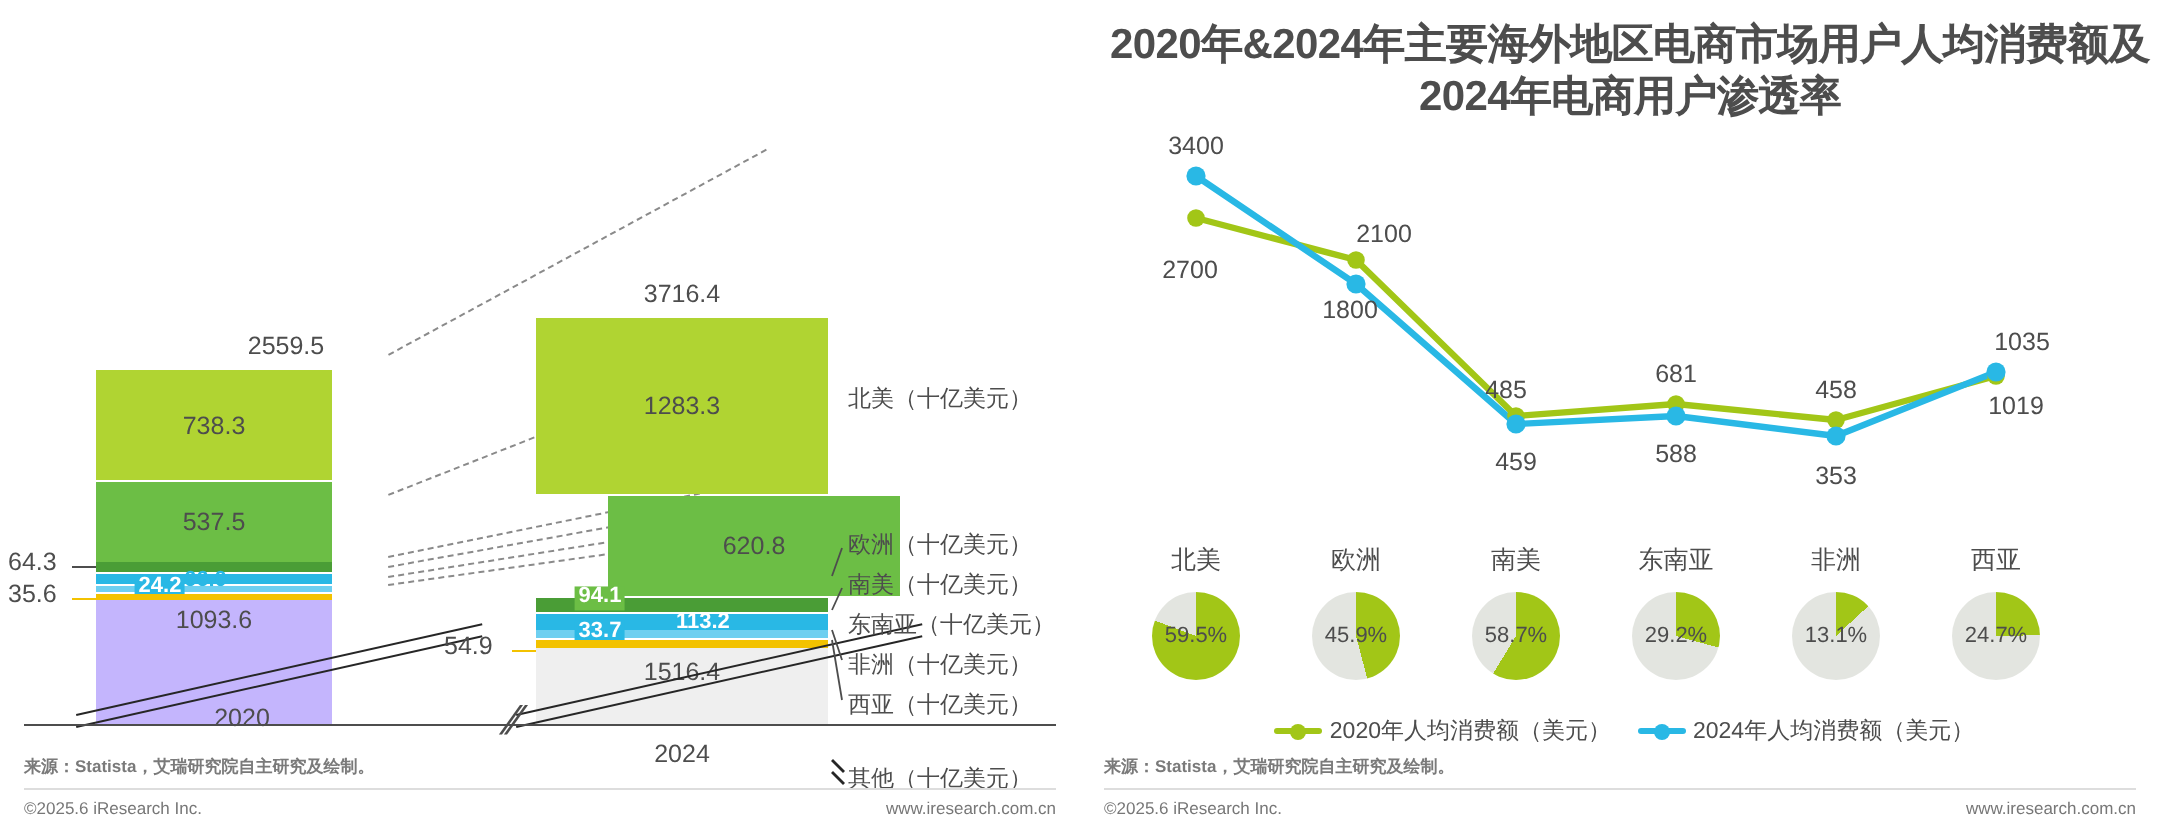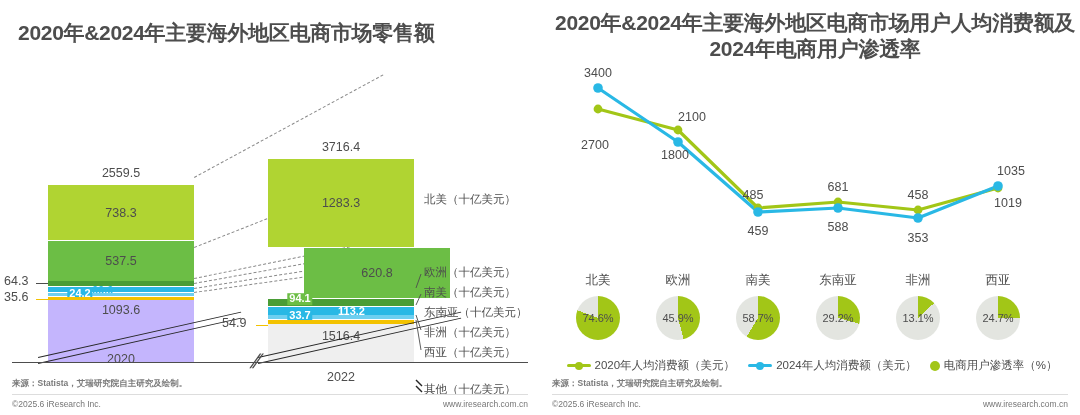--- a/index.html
+++ b/index.html
@@ -133,32 +133,31 @@
   .lg-dot { width: 10px; height: 10px; border-radius: 50%; }
   .lg-text { font-size: 11.5px; color: #4d4d4d; white-space: nowrap; }
 </style>
 </head>
 <body>
 
 <div class="page">
 
   <div class="panel panel-left">
 
-    <div class="title title-left">2020年&amp;2024年主要海外地区电商市场零售额</div>
 
     <div class="lchart">
 
       <div class="conn" style="left:194px; top:115px; width:215px; transform:rotate(-28.5deg);"></div>
       <div class="conn" style="left:194px; top:185px; width:174px; transform:rotate(-21.5deg);"></div>
       <div class="conn" style="left:194px; top:216px; width:159px; transform:rotate(-11.5deg);"></div>
       <div class="conn" style="left:194px; top:221px; width:159px; transform:rotate(-10.2deg);"></div>
       <div class="conn" style="left:194px; top:226px; width:160px; transform:rotate(-9.0deg);"></div>
       <div class="conn" style="left:194px; top:230px; width:160px; transform:rotate(-8.0deg);"></div>
 
-      <div class="bar" style="left:48px; top:123px; width:146px; height:177px;">
+      <div class="bar" style="left:48px; top:123px; width:118px; height:177px;padding-left:36px;">
         <div class="total-label">2559.5</div>
 
         <div class="seg" style="top:0px; height:55px; background:#b0d432;">
           <div class="seg-label inside-mid">738.3</div>
         </div>
 
         <div class="seg" style="top:56px; height:40px; background:#6cbe45;">
           <div class="seg-label inside-mid">537.5</div>
         </div>
 
@@ -237,21 +236,21 @@
         <path d="M416,243 L421,232" stroke="#4d4d4d" stroke-width="0.9" fill="none"></path>
         <path d="M416,253 L421,268" stroke="#4d4d4d" stroke-width="0.9" fill="none"></path>
         <path d="M416,258 L421,288" stroke="#4d4d4d" stroke-width="0.9" fill="none"></path>
         <path d="M416,318 L422,324" stroke="#262626" stroke-width="1.4" fill="none"></path>
         <path d="M416,324 L422,330" stroke="#262626" stroke-width="1.4" fill="none"></path>
       </svg>
 
       <div class="axis-line"></div>
       <div class="break-mark">//</div>
       <div class="axis-tick" style="left:48px; top:290px; width:146px;text-align:center;">2020</div>
-      <div class="axis-tick" style="left:268px; top:308px; width:146px;">2022</div>
+      <div class="axis-tick" style="left:268px; top:308px; width:146px;">2024</div>
     </div>
 
     <div class="source">来源：Statista，艾瑞研究院自主研究及绘制。</div>
     <div class="foot-rule"></div>
     <div class="copyright">©2025.6 iResearch Inc.</div>
     <div class="website">www.iresearch.com.cn</div>
   </div>
 
   <div class="panel panel-right">
 
@@ -280,37 +279,37 @@
         <circle cx="458" cy="118" r="4.8" fill="#29b8e5"></circle>
       </svg>
 
       <div class="pt-label" style="left:58px; top:-2px;">3400</div>
       <div class="pt-label" style="left:135px; top:80px;">1800</div>
       <div class="pt-label" style="left:218px; top:156px;">459</div>
       <div class="pt-label" style="left:298px; top:152px;">588</div>
       <div class="pt-label" style="left:378px; top:163px;">353</div>
       <div class="pt-label" style="left:471px; top:96px;">1035</div>
 
-      <div class="pt-label" style="left:55px; top:70px;">2700</div>
+      <div class="pt-label" style="left:55px; top:60px;">2700</div>
       <div class="pt-label" style="left:152px; top:42px;">2100</div>
       <div class="pt-label" style="left:213px; top:120px;">485</div>
       <div class="pt-label" style="left:298px; top:112px;">681</div>
       <div class="pt-label" style="left:378px; top:120px;">458</div>
       <div class="pt-label" style="left:468px; top:128px;">1019</div>
 
       <div class="x-label" style="left:58px; top:204px;">北美</div>
       <div class="x-label" style="left:138px; top:204px;">欧洲</div>
       <div class="x-label" style="left:218px; top:204px;">南美</div>
       <div class="x-label" style="left:298px; top:204px;">东南亚</div>
       <div class="x-label" style="left:378px; top:204px;">非洲</div>
       <div class="x-label" style="left:458px; top:204px;">西亚</div>
 
       <div class="pie-wrap" style="left:58px; top:228px;">
         <div class="pie" style="background: conic-gradient(#a2c617 0 80.7%, #e3e5e0 80.7% 100%);">
-          <span class="pie-pct">74.6%</span>
+          <span class="pie-pct">59.5%</span>
         </div>
       </div>
       <div class="pie-wrap" style="left:138px; top:228px;">
         <div class="pie" style="background: conic-gradient(#a2c617 0 45.9%, #e3e5e0 45.9% 100%);">
           <span class="pie-pct">45.9%</span>
         </div>
       </div>
       <div class="pie-wrap" style="left:218px; top:228px;">
         <div class="pie" style="background: conic-gradient(#a2c617 0 58.7%, #e3e5e0 58.7% 100%);">
           <span class="pie-pct">58.7%</span>
@@ -339,24 +338,20 @@
           <span class="lg-dot-on-line" style="background:#a2c617;"></span>
         </span>
         <span class="lg-text">2020年人均消费额（美元）</span>
       </div>
       <div class="lg-item">
         <span class="lg-line" style="background:#29b8e5;">
           <span class="lg-dot-on-line" style="background:#29b8e5;"></span>
         </span>
         <span class="lg-text">2024年人均消费额（美元）</span>
       </div>
-      <div class="lg-item">
-        <span class="lg-dot" style="background:#a2c617;"></span>
-        <span class="lg-text">电商用户渗透率（%）</span>
-      </div>
     </div>
 
     <div class="source">来源：Statista，艾瑞研究院自主研究及绘制。</div>
     <div class="foot-rule"></div>
     <div class="copyright">©2025.6 iResearch Inc.</div>
     <div class="website">www.iresearch.com.cn</div>
   </div>
 
 </div>
 

